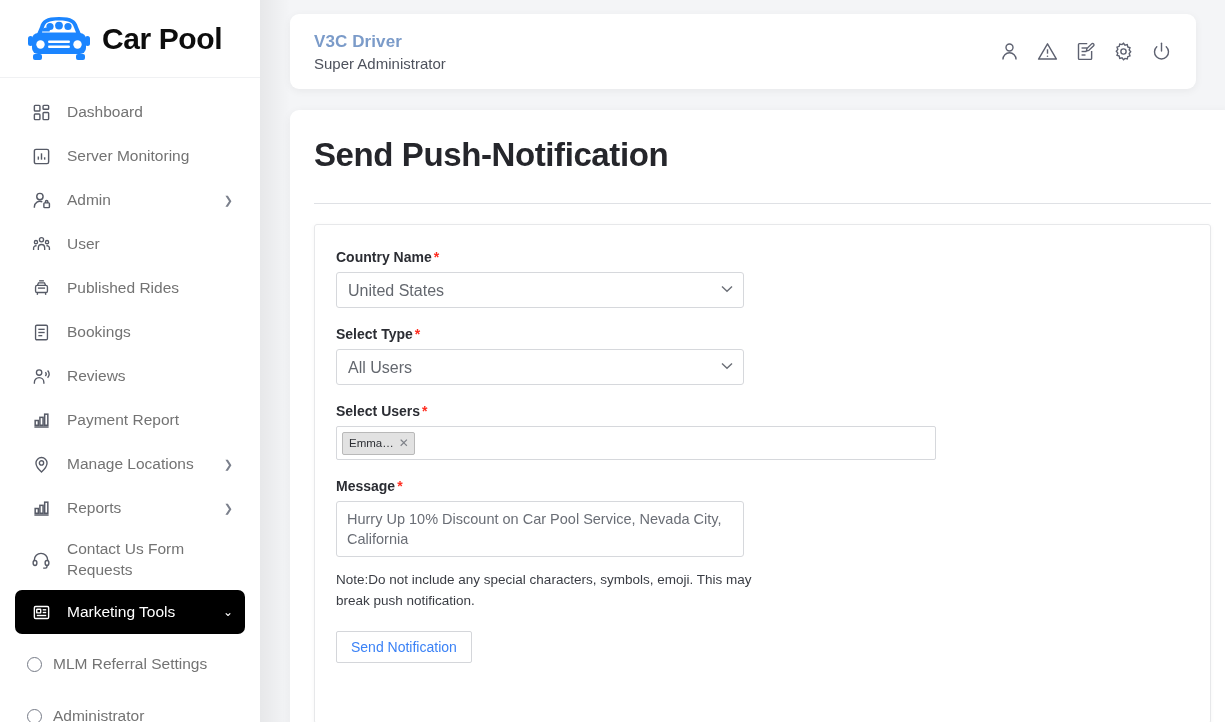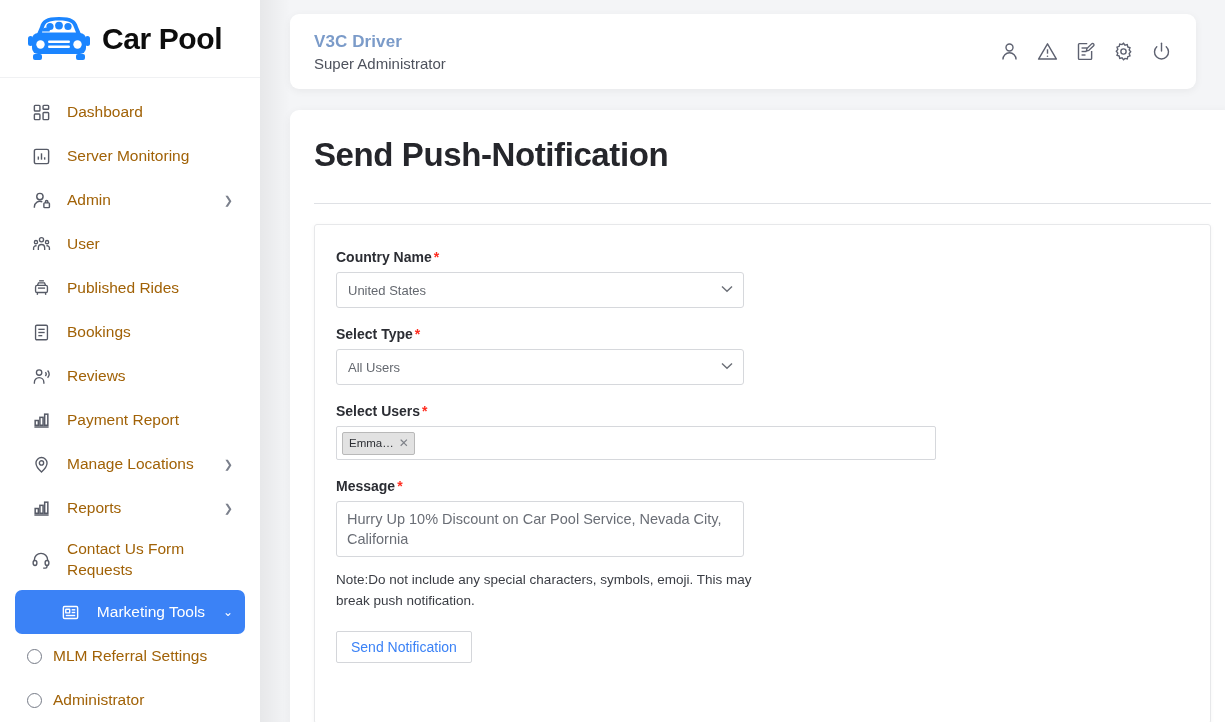--- a/index.html
+++ b/index.html
@@ -50,40 +50,39 @@
     cursor: pointer;
     position: relative;
   }
   .nav-item.tall { height: 60px; }
   .nav-ico {
     width: 28px; flex: 0 0 28px;
     display: flex; align-items: center; justify-content: center;
     color: #565a66;
   }
   .nav-label {
-    font-size: 15.5px; color: #a16207;
+    font-size: 15.5px; color: #737373;
     margin-left: 12px; line-height: 1.35;
     white-space: pre-line;
   }
   .nav-caret {
     position: absolute; right: 12px;
     font-size: 11px; color: #7b808c;
     line-height: 1;
   }
   .nav-item.active {
-    background: #3b82f6;
-    justify-content: center;
+    background: #000000;
   }
   .nav-item.active .nav-label,
   .nav-item.active .nav-ico,
   .nav-item.active .nav-caret { color: #ffffff; }
   .nav-sub {
     display: flex; align-items: center;
     height: 44px;
-    margin: 0 15px;
+    margin: 8px 15px;
     padding-left: 12px;
     cursor: pointer;
     text-align: right;
   }
   .nav-sub .bullet {
     width: 15px; height: 15px;
     border: 1.6px solid #767b87;
     border-radius: 50%;
     flex: 0 0 15px;
   }
@@ -157,21 +156,21 @@
   }
   .req { color: #ff2d20; font-weight: bold; margin-left: 2px; }
 
   .sel-wrap { position: relative; width: 408px; }
   .sel {
     width: 408px; height: 36px;
     border: 1px solid #d6d8dc;
     border-radius: 3px;
     background: #fff;
     color: #64686f;
-    font-size: 13px;
+    font-size: 16px;
     font-family: "Liberation Sans", sans-serif;
     padding: 0 28px 0 11px;
     appearance: none; -webkit-appearance: none;
     outline: none;
   }
   .sel-caret {
     position: absolute; right: 11px; top: 13px;
     pointer-events: none; color: #6b6f77;
   }
   .fgroup { margin-bottom: 18px; }

